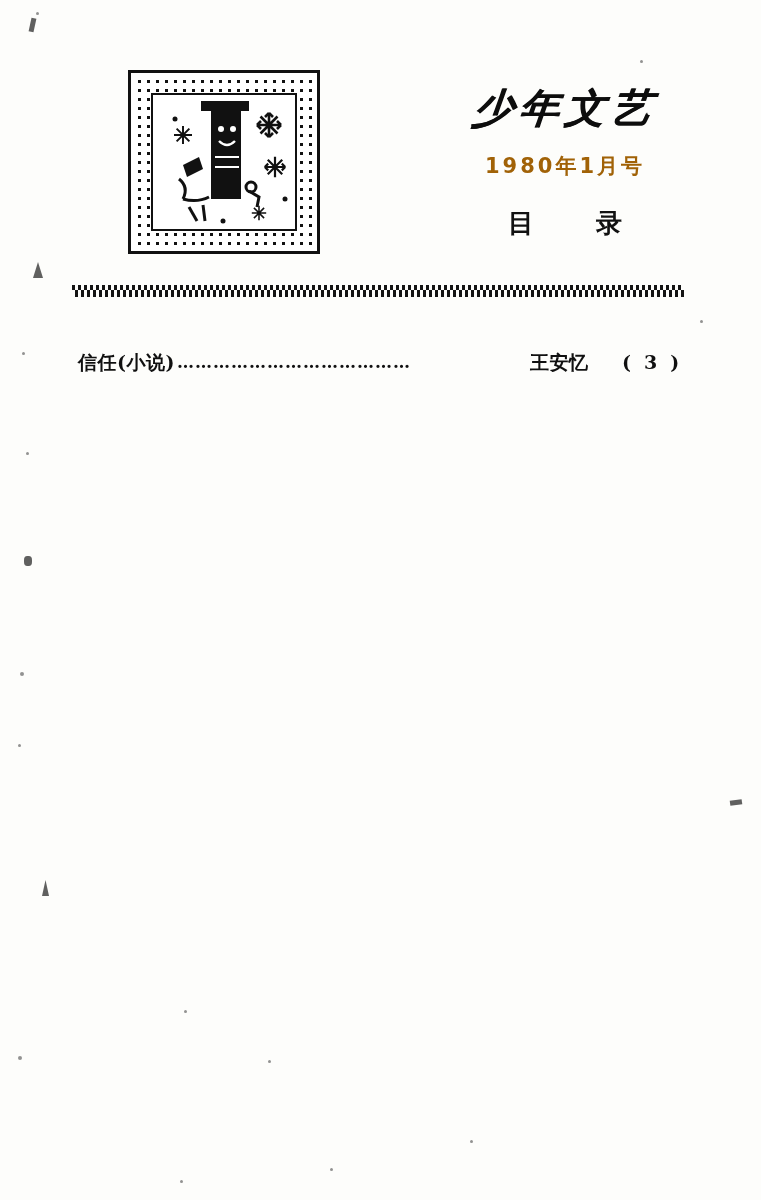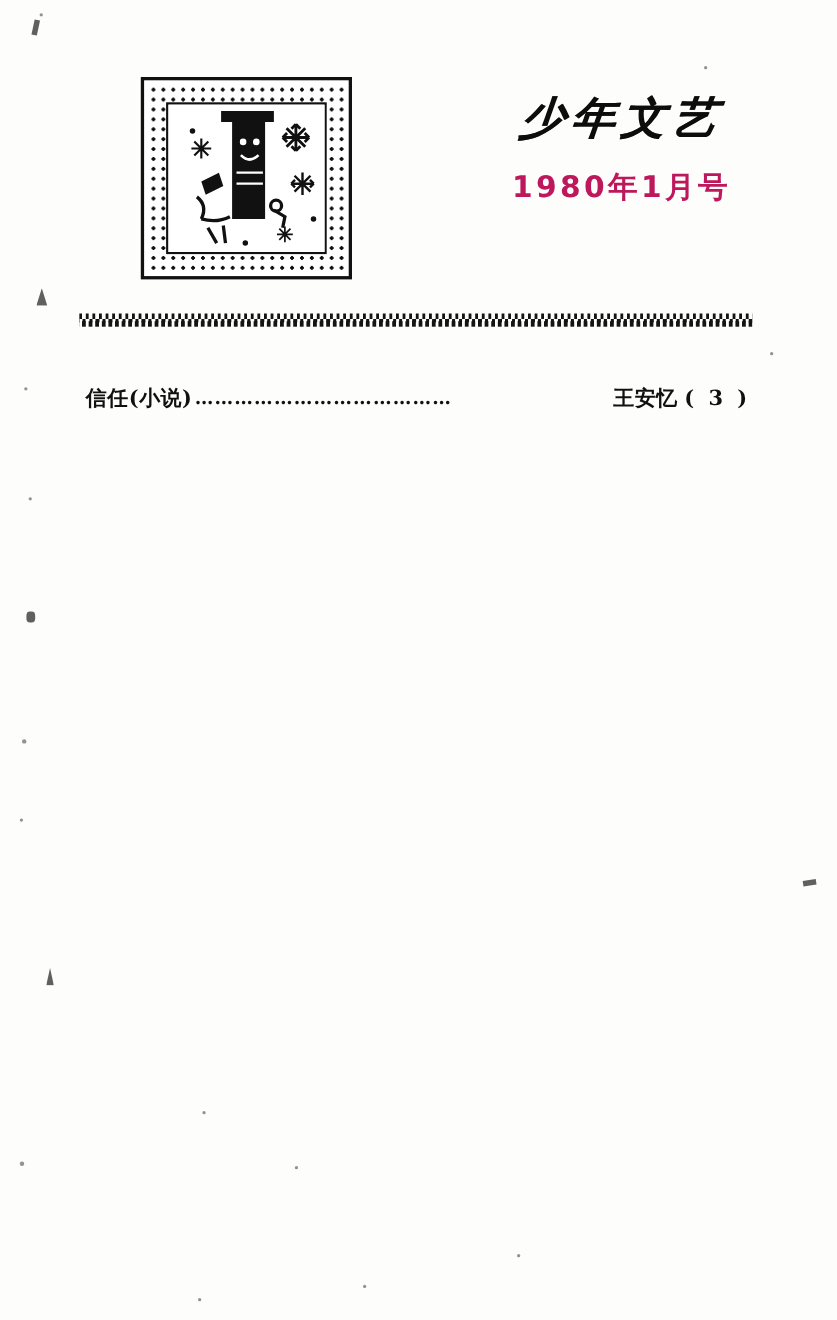--- a/index.html
+++ b/index.html
@@ -85,24 +85,24 @@
     font-weight: bold;
     font-style: italic;
     letter-spacing: 6px;
     color: #0d0d0d;
     line-height: 1.1;
     transform: skewX(-6deg);
     text-shadow: 0.7px 0 0 #0d0d0d;
   }
   .issue-date {
     margin-top: 22px;
-    font-size: 27px;
+    font-size: 21px;
     font-weight: bold;
     letter-spacing: 3px;
-    color: #be185d;
+    color: #a16207;
     font-family: "DejaVu Sans", "Liberation Sans", sans-serif;
   }
   .toc-heading {
     margin-top: 26px;
     font-size: 26px;
     font-weight: bold;
     letter-spacing: 18px;
     text-indent: 18px;
     color: #111;
     font-family: "DejaVu Sans", "Liberation Sans", sans-serif;
@@ -161,21 +161,20 @@
     flex: 1 1 auto;
     overflow: hidden;
     margin: 0 2px 0 2px;
     color: #101010;
     font-size: 17px;
     letter-spacing: 1px;
     transform: translateY(-1px);
   }
   .entry .author {
     flex: 0 0 auto;
-    text-align: right;
     min-width: 86px;
     letter-spacing: 0.5px;
   }
   .entry .page {
     flex: 0 0 auto;
     width: 62px;
     text-align: left;
     padding-left: 6px;
     font-family: "DejaVu Serif", "Liberation Serif", serif;
   }
@@ -253,20 +252,21 @@
           <circle cx="22" cy="24" r="2.5" fill="#111"></circle>
           <circle cx="132" cy="104" r="2.5" fill="#111"></circle>
           <circle cx="70" cy="126" r="2.5" fill="#111"></circle>
         </svg>
       </div>
     </div>
 
     <div class="masthead">
       <div class="mag-title">少年文艺</div>
       <div class="issue-date">1980年1月号</div>
+      <div class="toc-heading">目　录</div>
     </div>
   </div>
 
   <div class="rule"></div>
 
   <div class="toc">
 
     <div class="toc-group">
       <div class="entry">
         <span class="title">信任(小说)</span>

